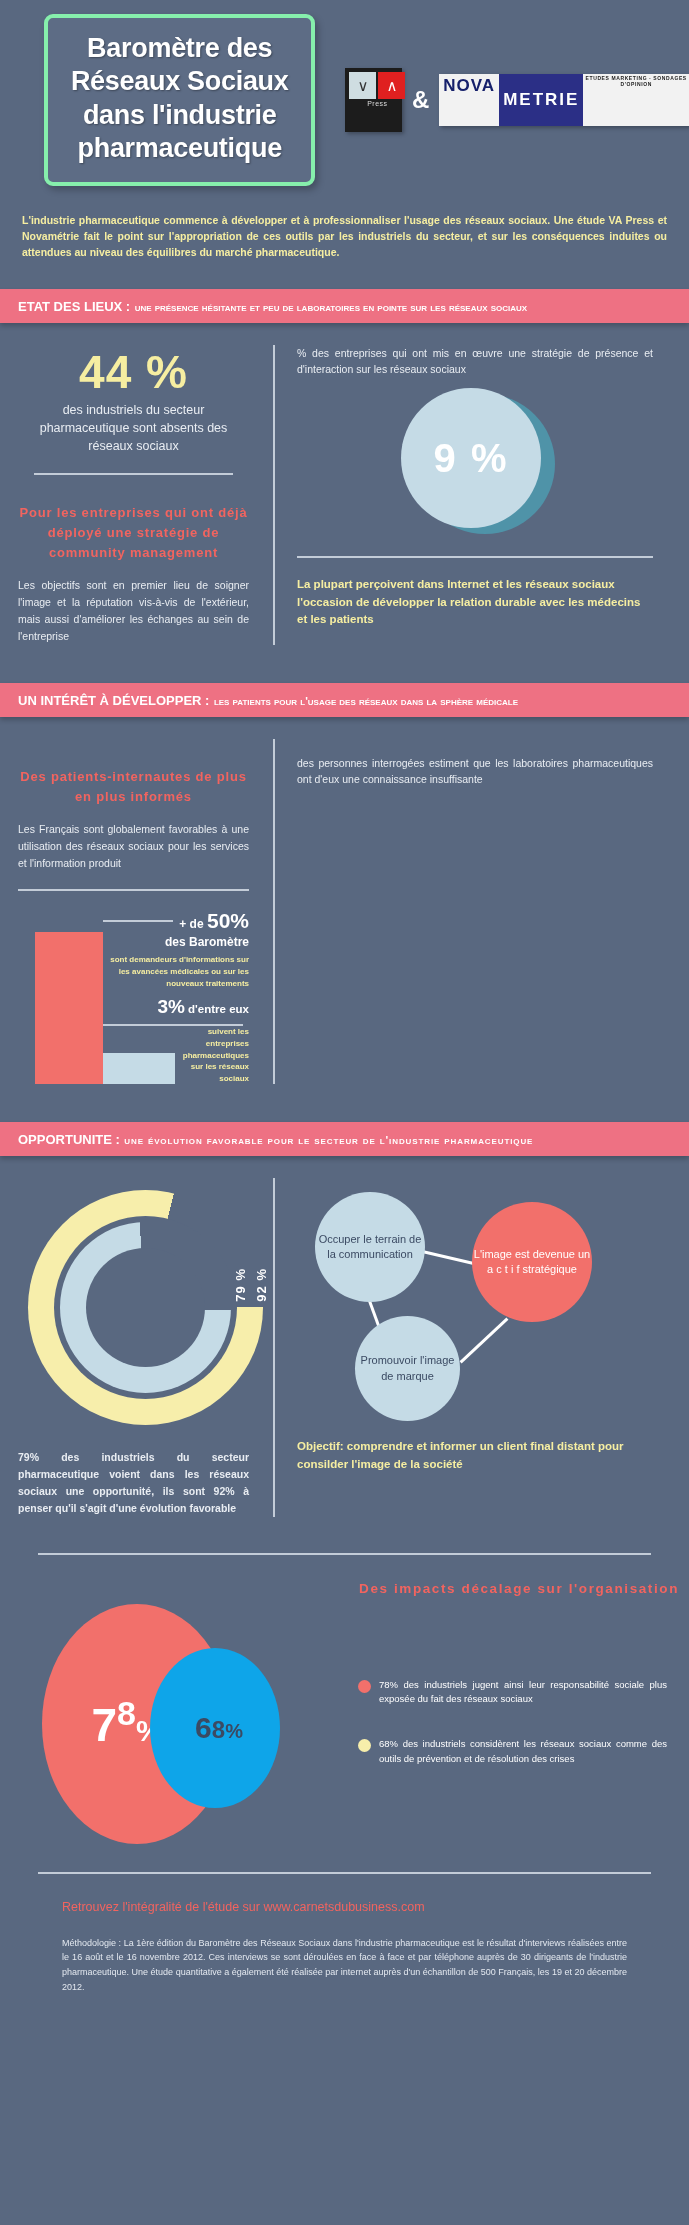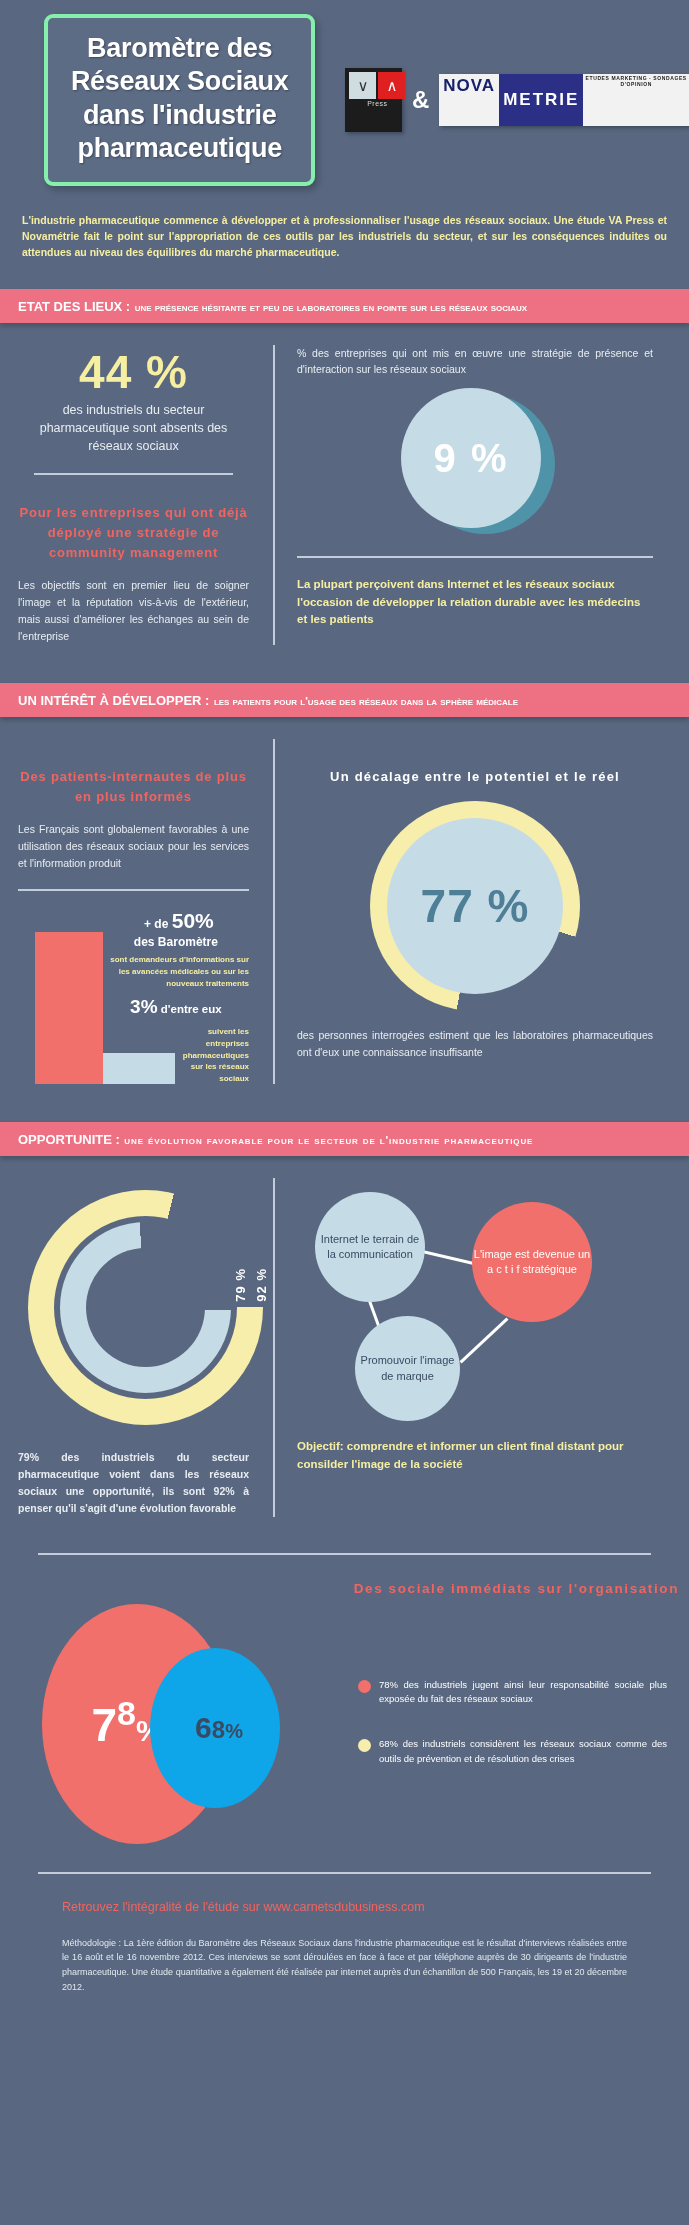--- a/index.html
+++ b/index.html
@@ -82,21 +82,21 @@
   
   .c9wrap { position:relative; width:168px; height:150px; margin: 10px auto 0 auto; }
   .c9shadow { position:absolute; left:24px; top:6px; width:140px; height:140px; border-radius:50%; background:#4f93a8; }
   .c9 { position:absolute; left:10px; top:0px; width:140px; height:140px; border-radius:50%; background:#c5dbe6; display:flex; align-items:center; justify-content:center; }
   .c9 span { font-size:40px; font-weight:bold; color:#ffffff; letter-spacing:2px; }
 
   
   .barchart { display:flex; align-items:flex-end; height:175px; margin-top:8px; }
   .bc-left { width:106px; display:flex; align-items:flex-end; justify-content:flex-end; height:100%; }
   .bar-red { width:68px; height:152px; background:#f2706b; }
-  .bc-right { flex:1; display:flex; flex-direction:column; justify-content:flex-end; height:100%; padding-left:0px;align-items:center;}
+  .bc-right { flex:1; display:flex; flex-direction:column; justify-content:flex-end; height:100%; padding-left:0px;}
   .bar-blue { width:72px; height:31px; background:#c5dbe6; }
   .stat-line { display:flex; align-items:center; }
   .stat-rule { flex:1; height:2px; background:#c3ccd8; margin-right:6px; }
   .lbl-50 { text-align:right; font-size:12px; color:#fff; font-weight:bold; }
   .lbl-50 b { font-size:21px; }
   .mini-yellow { color:#f6eea1; font-size:8px; line-height:1.45; text-align:right; font-weight:bold; }
   .lbl-3 { font-size:11.5px; color:#fff; font-weight:bold; text-align:right;}
   .lbl-3 b { font-size:19px; }
 
   
@@ -244,27 +244,20 @@
           </div>
           <div style="display:flex;align-items:flex-end;">
             <div class="bar-blue"></div>
             <div class="mini-yellow" style="flex:1;padding-left:8px;">suivent les entreprises pharmaceutiques sur les réseaux sociaux</div>
           </div>
         </div>
       </div>
     </div>
 
     <div class="col-r">
-      <div class="h-pink center" style="color:#ffffff;letter-spacing:1.2px;">Un décalage entre le potentiel et le réel</div>
-      <div class="donut77">
-        <div class="ring"></div>
-        <div class="hole">
-            <span>77 %</span>
-          </div>
-      </div>
       <div class="body-txt" style="margin-top:16px;">des personnes interrogées estiment que les laboratoires pharmaceutiques ont d'eux une connaissance insuffisante</div>
     </div>
   </div>
 
   <div class="bar tight">
     <span class="b1">OPPORTUNITE :</span>
     <span class="b2">Une évolution favorable pour le secteur de l'industrie pharmaceutique</span>
   </div>
 
   <div class="colwrap">
@@ -280,30 +273,30 @@
         </div>
       </div>
       <div class="body-txt" style="margin-top:24px;font-weight:bold;">79% des industriels du secteur pharmaceutique voient dans les réseaux sociaux une opportunité, ils sont 92% à penser qu'il s'agit d'une évolution favorable</div>
     </div>
 
     <div class="col-r">
       <div class="bubbles">
         <div class="link lk1"></div>
         <div class="link lk2"></div>
         <div class="link lk3"></div>
-        <div class="bub bub-a">Internet le terrain de la communication</div>
+        <div class="bub bub-a">Occuper le terrain de la communication</div>
         <div class="bub bub-b">L'image est devenue un a c t i f stratégique</div>
         <div class="bub bub-c">Promouvoir l'image de marque</div>
       </div>
       <div class="body-yellow" style="margin-top:4px;">Objectif: comprendre et informer un client final distant pour consilder l'image de la société</div>
     </div>
   </div>
 
   <div class="hr-wide"></div>
-  <div class="h-pink-wide">Des sociale immédiats sur l'organisation</div>
+  <div class="h-pink-wide">Des impacts décalage sur l'organisation</div>
 
   <div style="display:flex;padding:0 22px;">
     <div class="venn">
       <div class="ell-red">
         <div class="v78"><span>7</span><sup>8</sup><span class="pc">%</span></div>
       </div>
       <div class="ell-yel">
         <div class="v68"><span>6</span><sub>8</sub><span class="pc">%</span></div>
       </div>
     </div>

